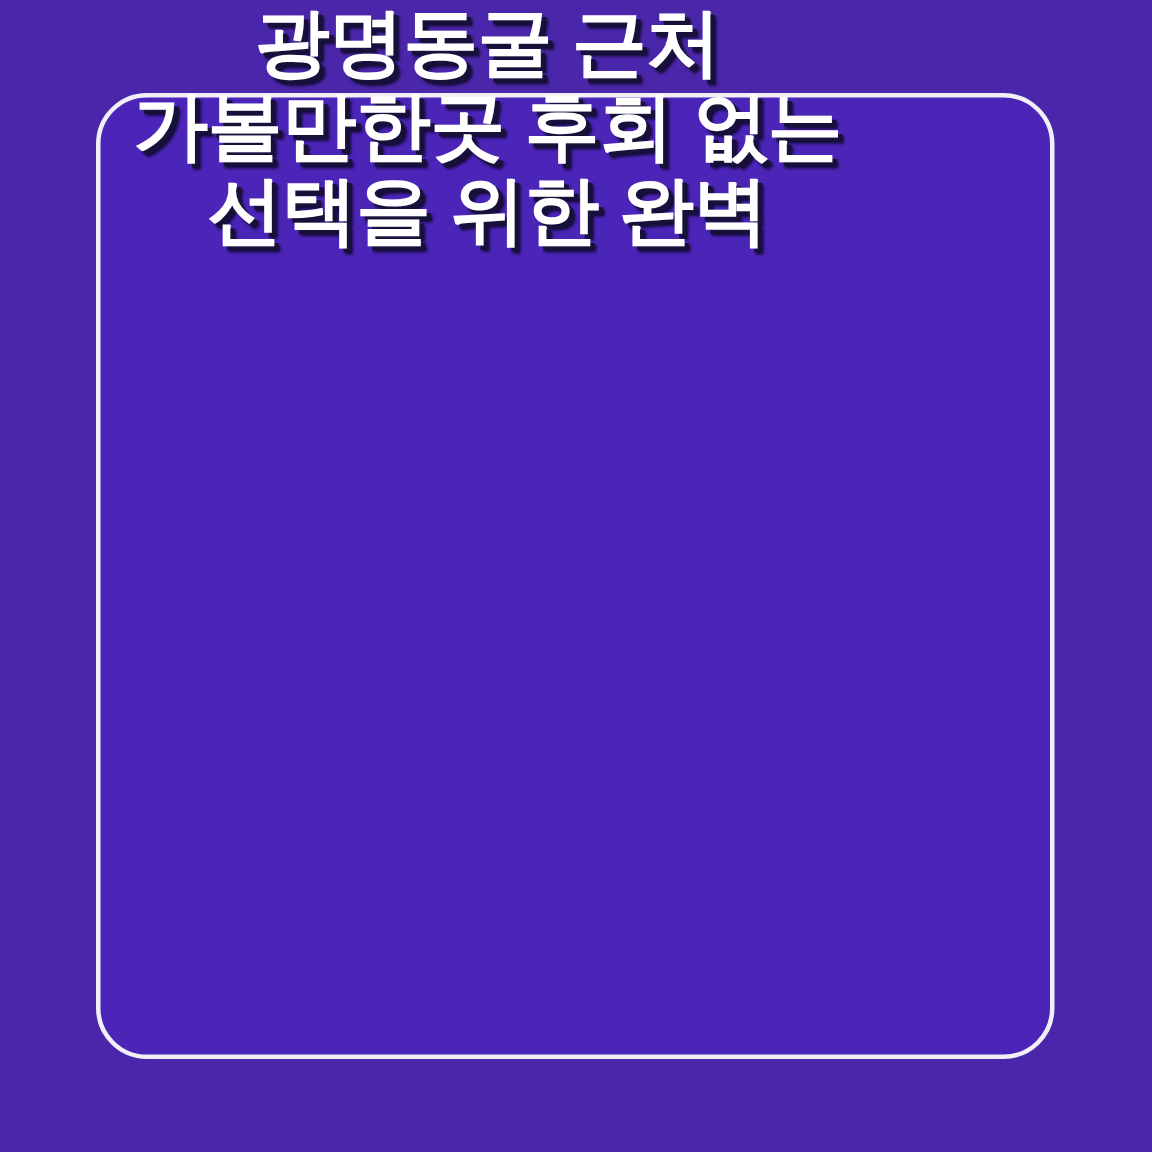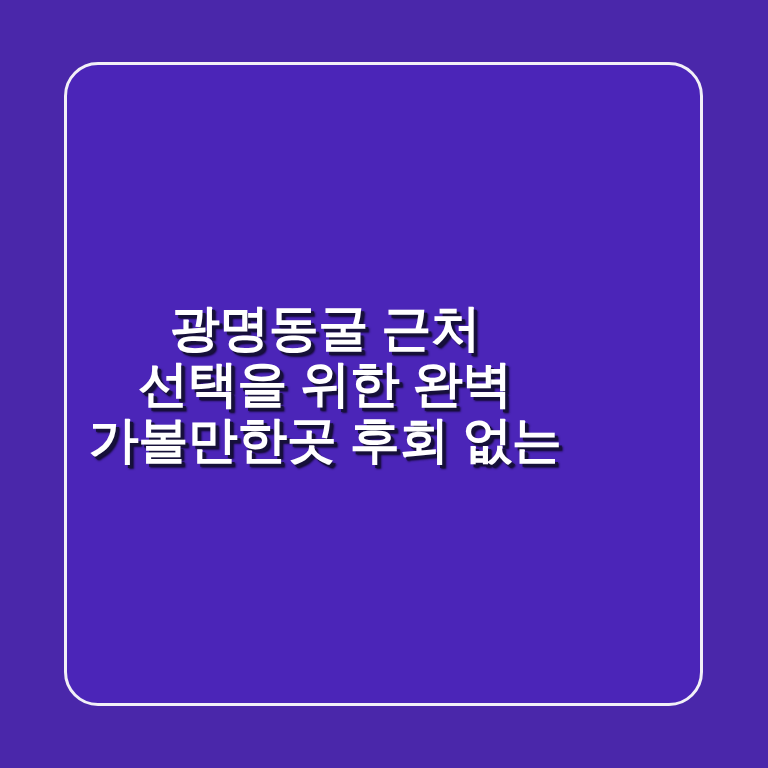--- a/index.html
+++ b/index.html
@@ -35,21 +35,21 @@
   
   .title-block {
     position: absolute;
     left: 0;
     top: 0;
     width: 650px;
     height: 768px;
     display: flex;
     flex-direction: column;
     align-items: center;
-    justify-content: center;
+    justify-content: flex-start;
     pointer-events: none;
   }
 
   .title-lines {
     width: 560px;
     text-align: center;
     color: #ffffff;
     font-size: 50px;
     font-weight: 700;
     line-height: 56px;
@@ -67,18 +67,18 @@
 </head>
 <body>
 
 <div class="canvas">
 
   <div class="inner-panel"></div>
 
   <div class="title-block">
     <div class="title-lines">
       <span class="title-line">광명동굴 근처</span>
+      <span class="title-line">가볼만한곳 후회 없는</span>
       <span class="title-line">선택을 위한 완벽</span>
-      <span class="title-line">가볼만한곳 후회 없는</span>
     </div>
   </div>
 
 </div>
 
 </body></html>

